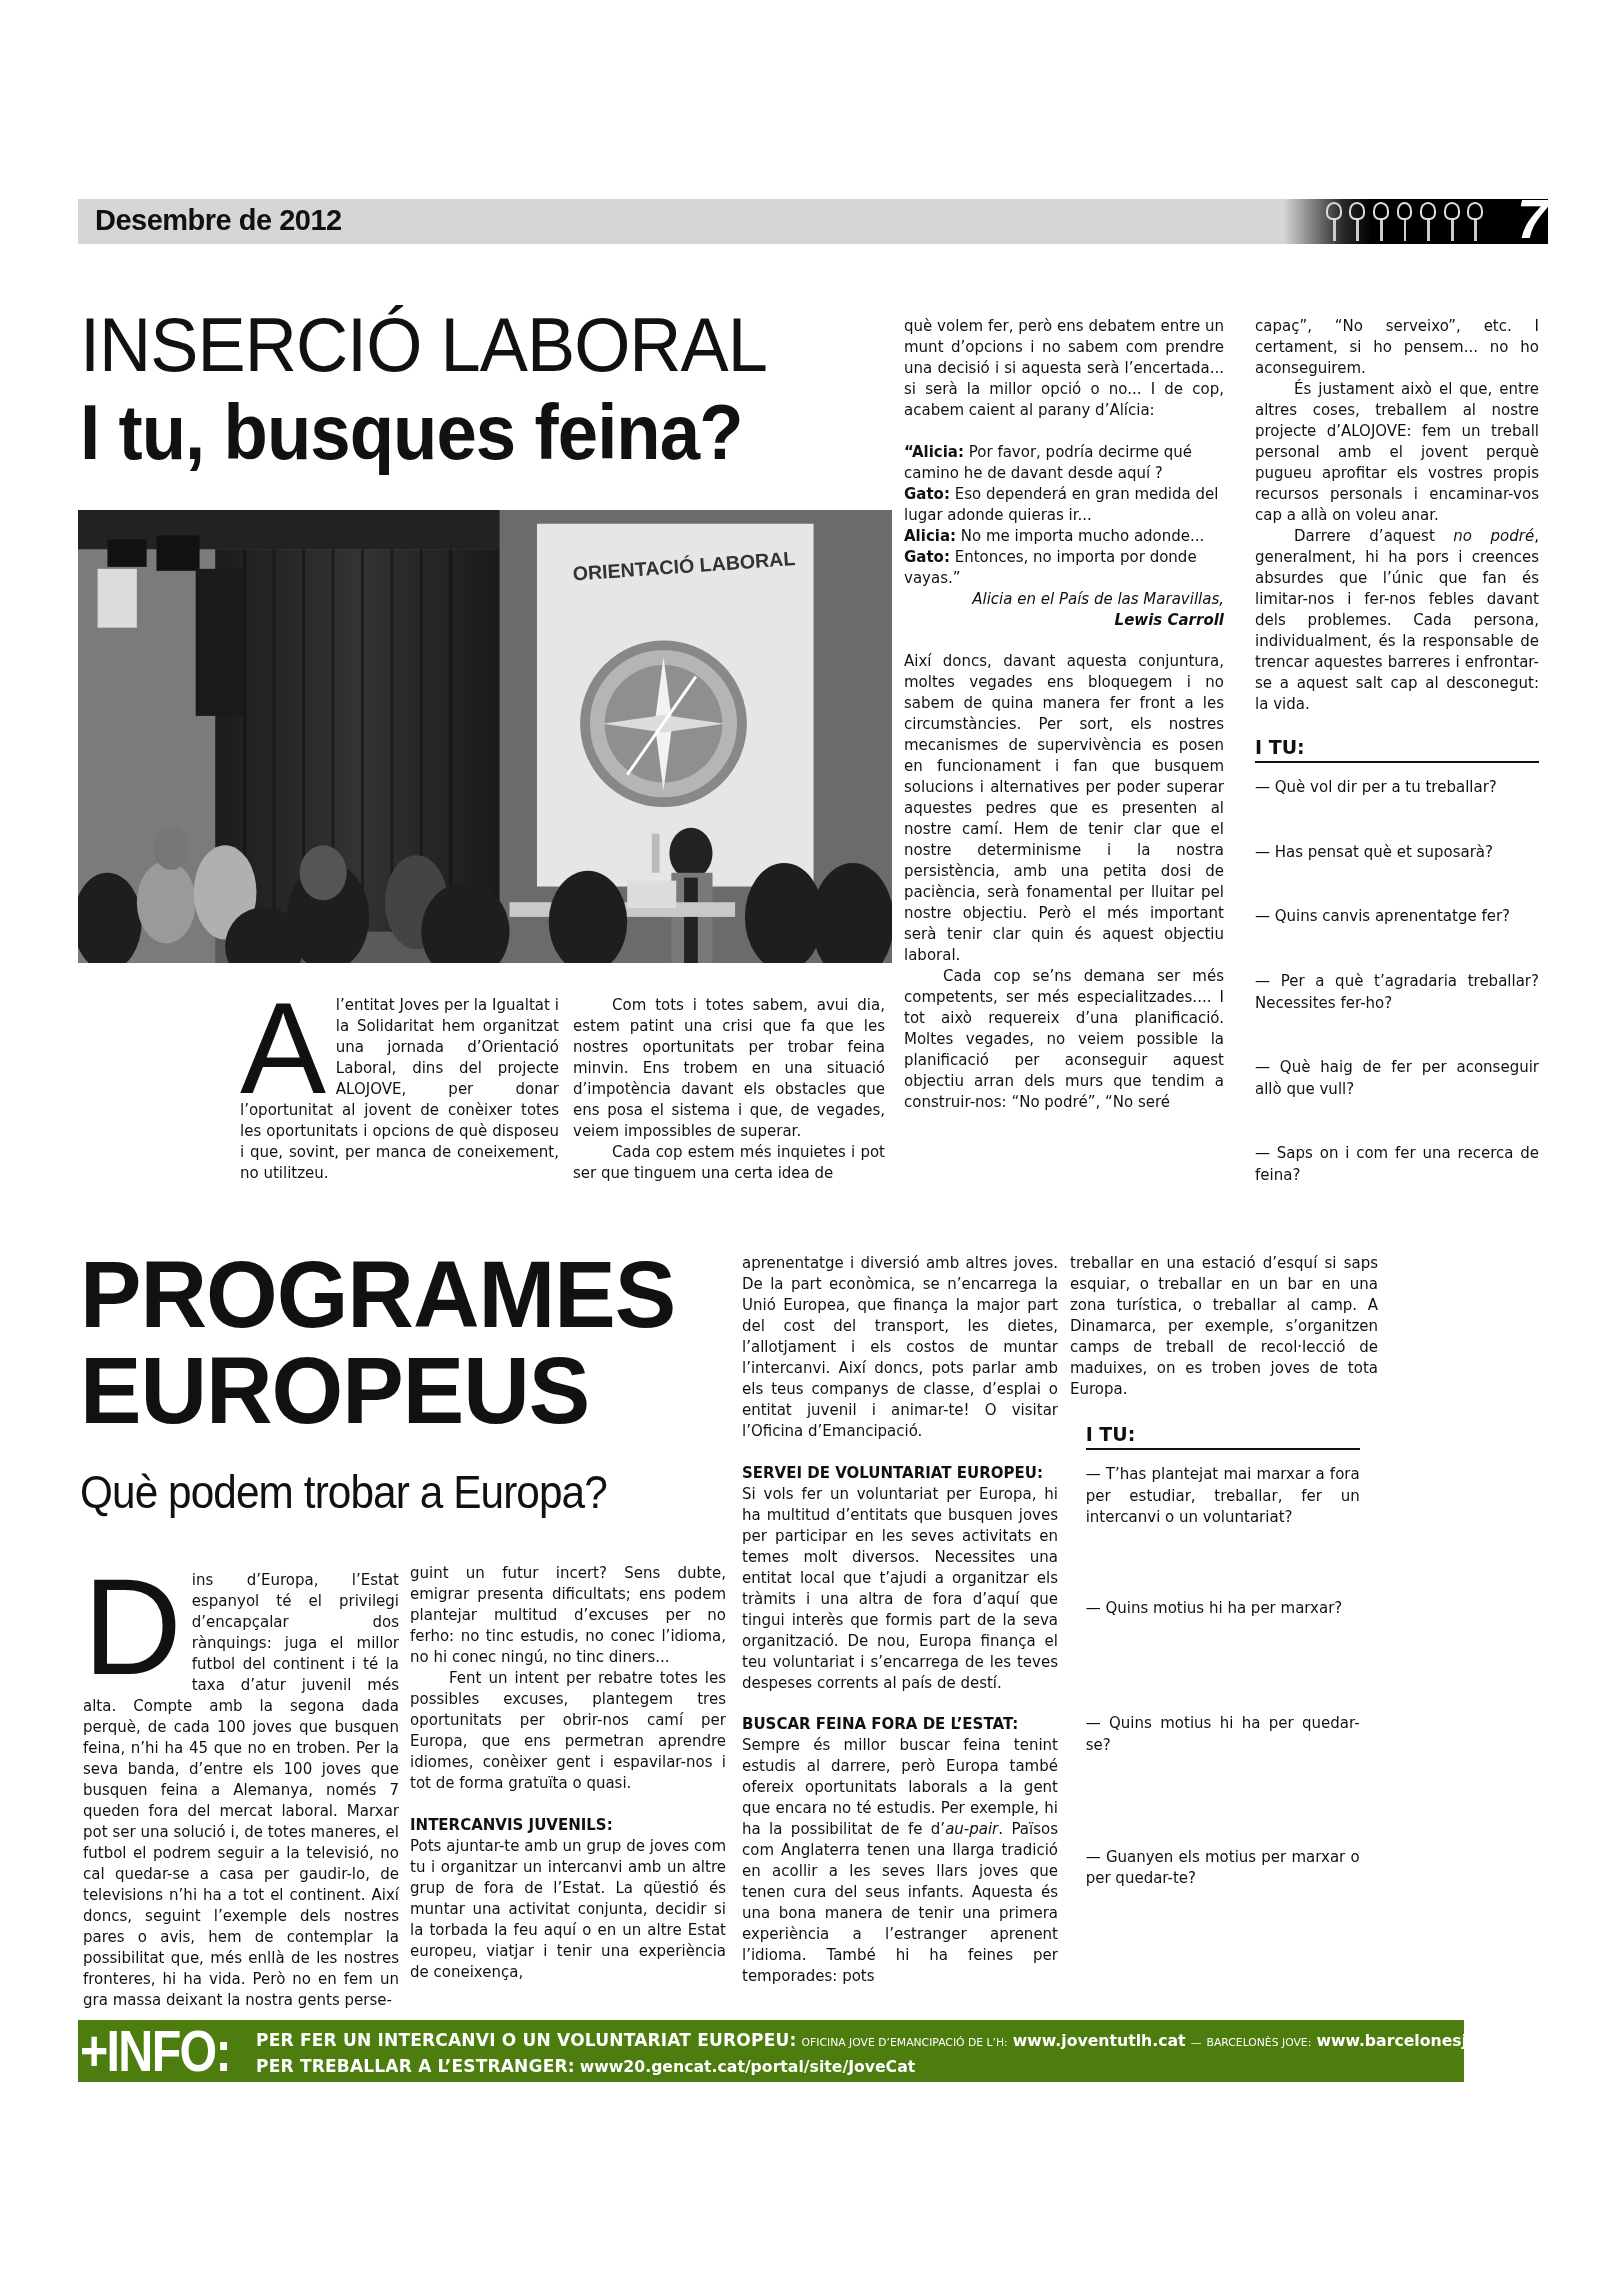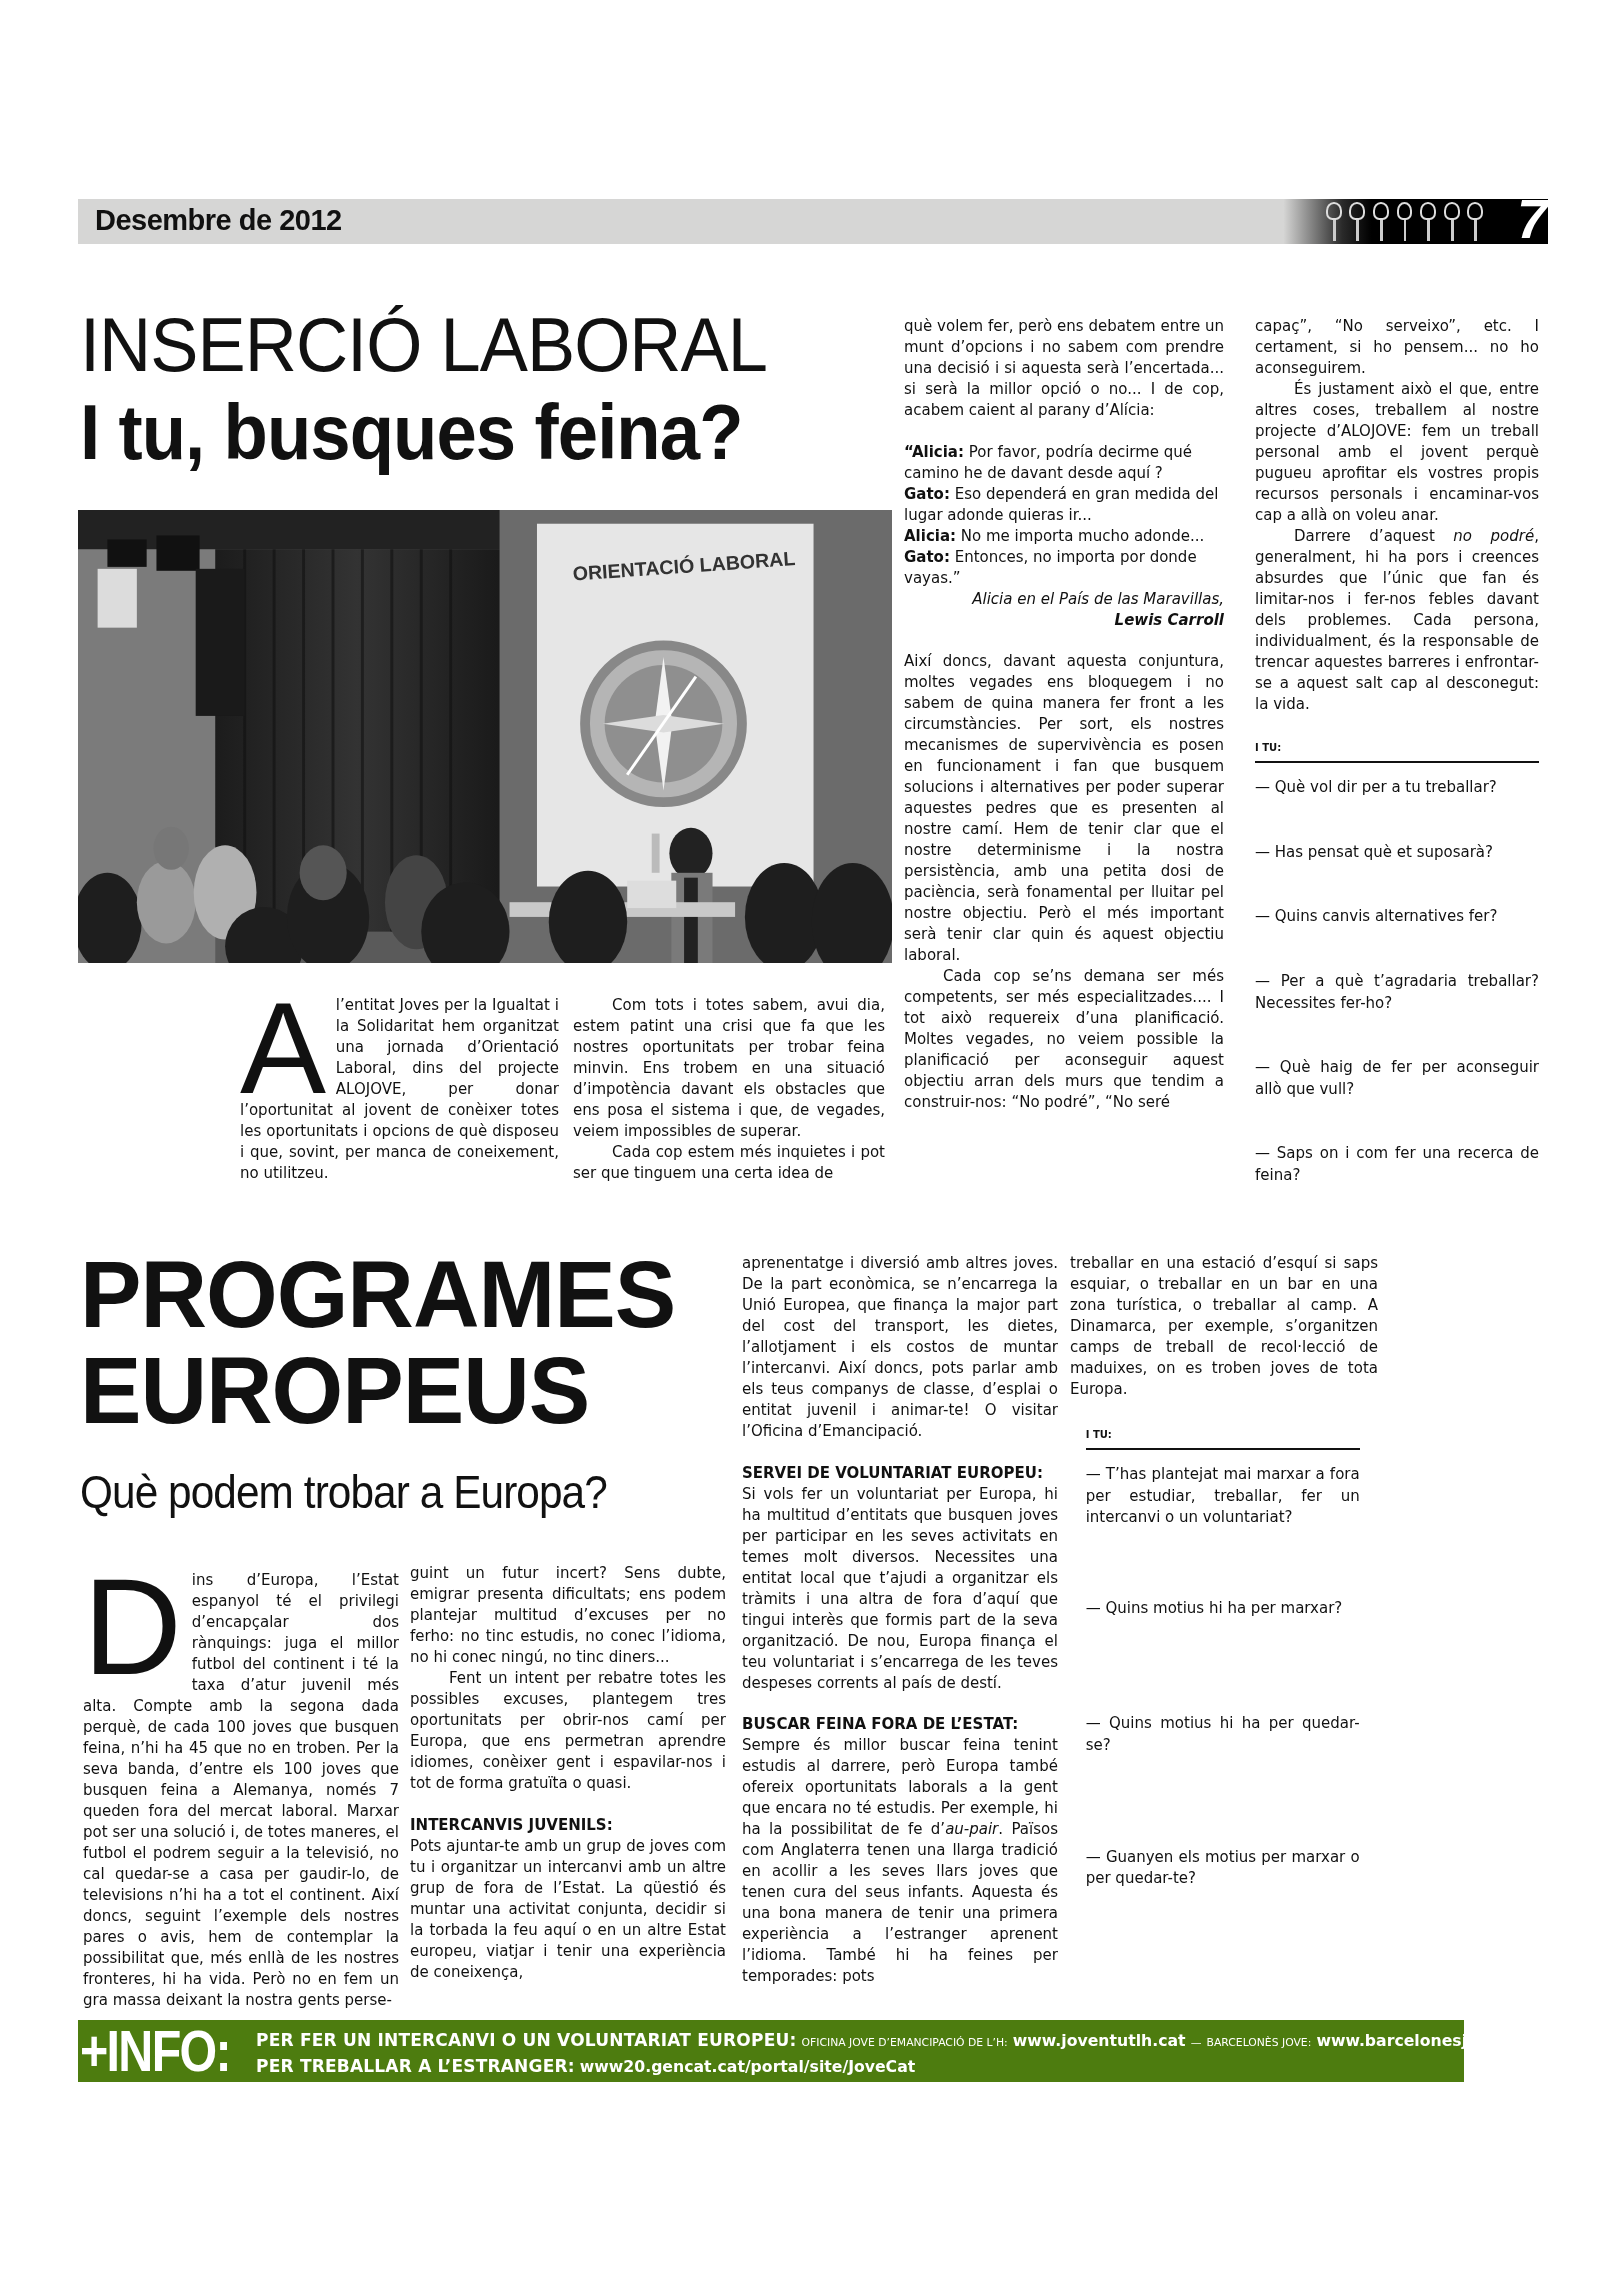--- a/index.html
+++ b/index.html
@@ -53,21 +53,21 @@
 
   .dropcap {
     float: left; font-family: "Liberation Sans", sans-serif; font-size: 129px; line-height: 98px;
     margin: 3.9px 9.8px 0 0; font-weight: normal;
   }
 
   .quote-block { margin-top: 20.6px; }
   .quote-attr { text-align: right; }
 
   .itu-heading {
-    font-family: "DejaVu Sans", sans-serif; font-weight: bold; font-size: 10px; padding-bottom: 3.9px;
+    font-family: "DejaVu Sans", sans-serif; font-weight: bold; font-size: 19px; padding-bottom: 3.9px;
     border-bottom: 2.9px solid #111; margin-bottom: 13.7px;
   }
   .itu-q { font-size: 15px; line-height: 21.6px; margin-bottom: 43px; text-align: justify; }
 
   
   .prog-title {
     left: 80px; top: 1247px; font-family: "Liberation Sans", sans-serif; font-weight: bold;
     font-size: 94px; line-height: 96px; letter-spacing: -1px; transform: scaleX(0.98); transform-origin: left;
   }
   .prog-sub {
@@ -217,21 +217,21 @@
 </div>
 
 <div class="col body-text" style="left:1255px; top:316px; width:284px;">
   <p>capaç”, “No serveixo”, etc. I certament, si ho pensem... no ho aconseguirem.</p>
   <p class="indent">És justament això el que, entre altres coses, treballem al nostre projecte d’ALOJOVE: fem un treball personal amb el jovent perquè pugueu aprofitar els vostres propis recursos personals i encaminar-vos cap a allà on voleu anar.</p>
   <p class="indent"><span>Darrere d’aquest </span><span class="ital">no podré</span><span>, generalment, hi ha pors i creences absurdes que l’únic que fan és limitar-nos i fer-nos febles davant dels problemes. Cada persona, individualment, és la responsable de trencar aquestes barreres i enfrontar-se a aquest salt cap al  desconegut: la vida.</span></p>
   <div style="margin-top:21.6px;">
     <div class="itu-heading">I TU:</div>
     <div class="itu-q">— Què vol dir per a tu treballar?</div>
     <div class="itu-q">— Has pensat què et suposarà?</div>
-    <div class="itu-q">— Quins canvis alternatives fer?</div>
+    <div class="itu-q">— Quins canvis aprenentatge fer?</div>
     <div class="itu-q">— Per a què t’agradaria treballar? Necessites fer-ho?</div>
     <div class="itu-q">— Què haig de fer per aconseguir allò que vull?</div>
     <div class="itu-q">— Saps on i com fer una recerca de feina?</div>
   </div>
 </div>
 
 <div class="abs prog-title">
   <div>PROGRAMES</div>
   <div>EUROPEUS</div>
 </div>

